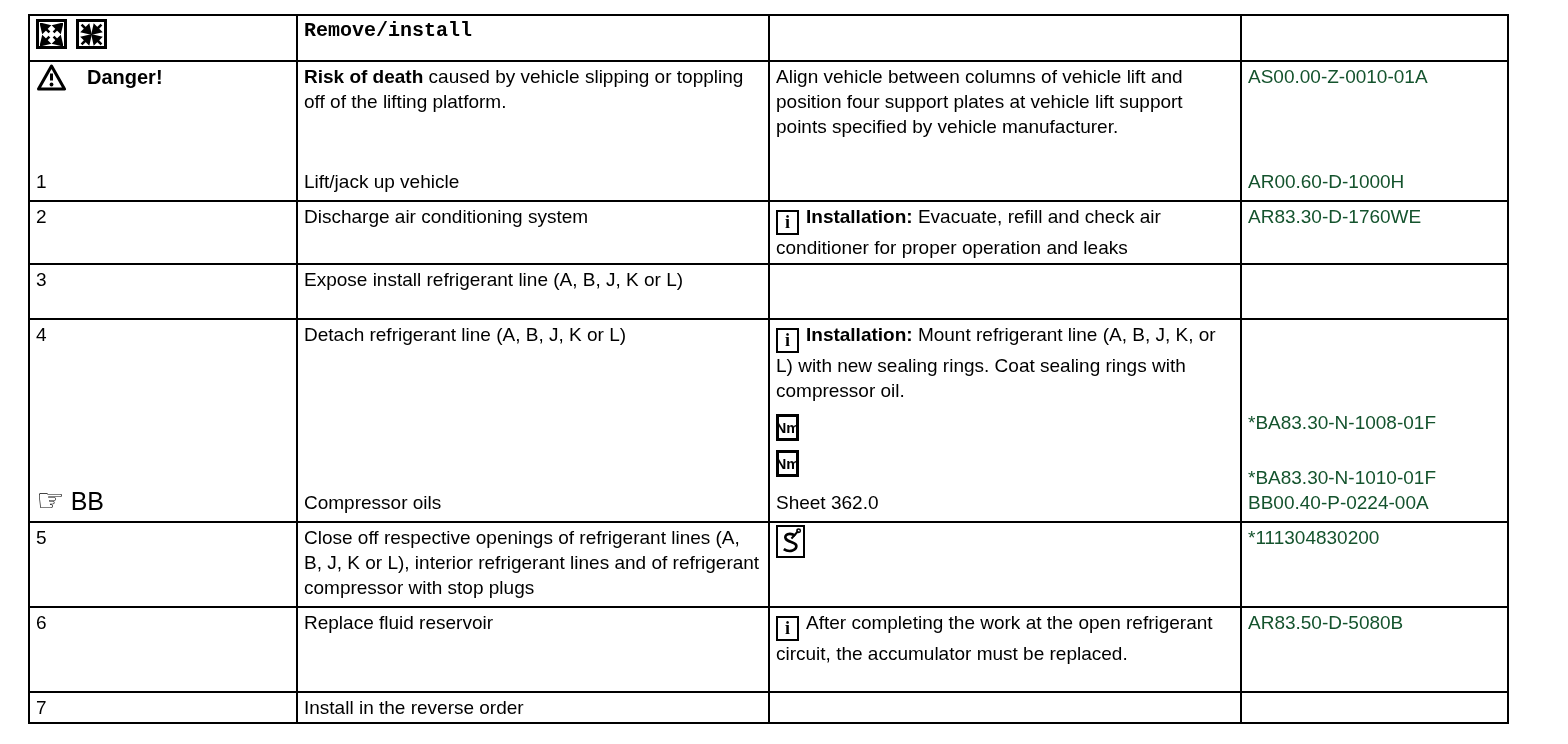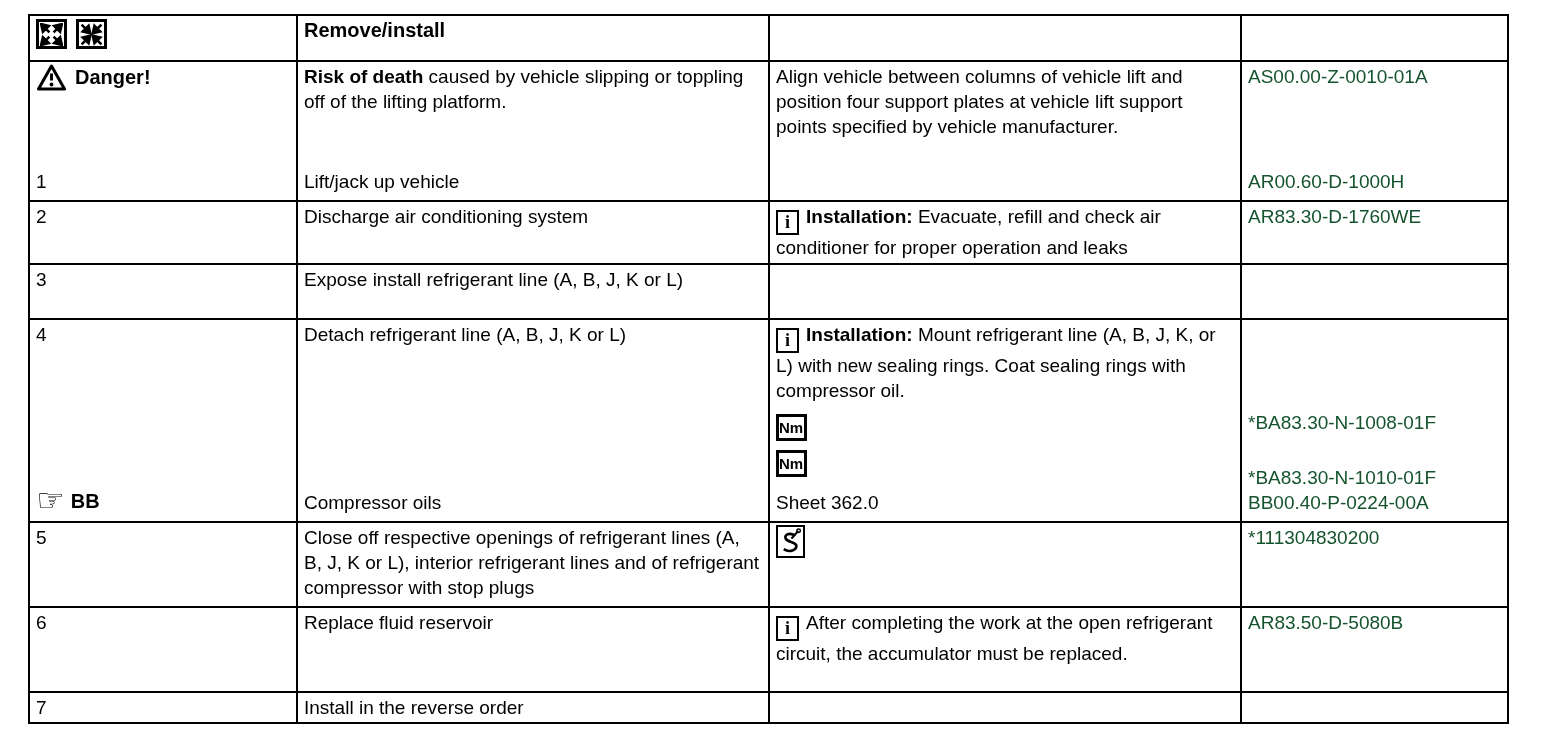--- a/index.html
+++ b/index.html
@@ -9,21 +9,21 @@
     font-family:"Liberation Sans", sans-serif; color:#000;
   }
   table.wis {
     position:absolute; left:28px; top:14px;
     border-collapse:collapse; table-layout:fixed; width:1479px;
     font-size:19px; line-height:25px;
   }
   td { border:2px solid #000; vertical-align:top; padding:2px 6px; overflow:hidden; }
   col.c1{width:268px;} col.c2{width:472px;} col.c3{width:472px;} col.c4{width:267px;}
 
-  tr.h-hdr  { height:46px; }
+  tr.h-hdr  { height:46px;font-family:Liberation Mono, monospace; }
   tr.h-r1   { height:140px; }
   tr.h-r2   { height:63px; }
   tr.h-r3   { height:55px; }
   tr.h-r4   { height:203px; }
   tr.h-r5   { height:85px; }
   tr.h-r6   { height:85px; }
   tr.h-r7   { height:31px; }
 
   .fill { display:flex; flex-direction:column; }
   .fill.r1 { height:130px; }
@@ -31,43 +31,43 @@
   .bottom { margin-top:auto; }
 
   .hdr-title { font-weight:bold; font-size:20px; }
 
   .hdr-icons { display:flex; gap:9px; padding-top:1px; }
   .iconbox {
     display:inline-flex; align-items:center; justify-content:center;
     width:31px; height:30px; border:3px solid #000; background:#fff;
   }
 
-  .danger-row { display:flex; align-items:center; gap:8px; font-weight:bold; font-size:20px; }
+  .danger-row { display:flex; align-items:center; gap:20px; font-weight:bold; font-size:20px; }
 
   .infobox {
     display:inline-flex; align-items:center; justify-content:center;
     width:23px; height:25px; border:2px solid #000; margin-right:7px;
     font-family:"Liberation Serif", serif; font-weight:bold; font-size:18px;
     vertical-align:-5px;
   }
   .nmbox {
-    display:inline-flex; align-items:center; 
-    width:31px; height:27px; border:3px solid #000;
+    display:inline-flex; align-items:center; justify-content:center;
+    width:23px; height:27px; border:3px solid #000;
     font-weight:bold; font-size:15px; letter-spacing:0px;
   }
   .toolbox {
     display:inline-flex; align-items:center; justify-content:center;
     width:29px; height:33px; border:2px solid #000;
   }
   .nm1 { margin-top:11px; }
   .nm2 { margin-top:9px; }
 
   .bb-row { display:flex; align-items:flex-end; gap:6px; }
   .hand { font-family:"DejaVu Sans", sans-serif; font-size:32px; line-height:30px; }
-  .bb-label { font-weight:bold; font-size:20px; line-height:28px; }
+  .bb-label { font-weight:normal; font-size:25px; line-height:28px; }
 
   .link { color:#14532d; }
   .code-top2 { margin-top:88px; }
   .code-gap  { margin-top:30px; }
 
   .note-p { }
   b { font-weight:bold;text-align:center; }
 </style>
 </head>
 <body>

